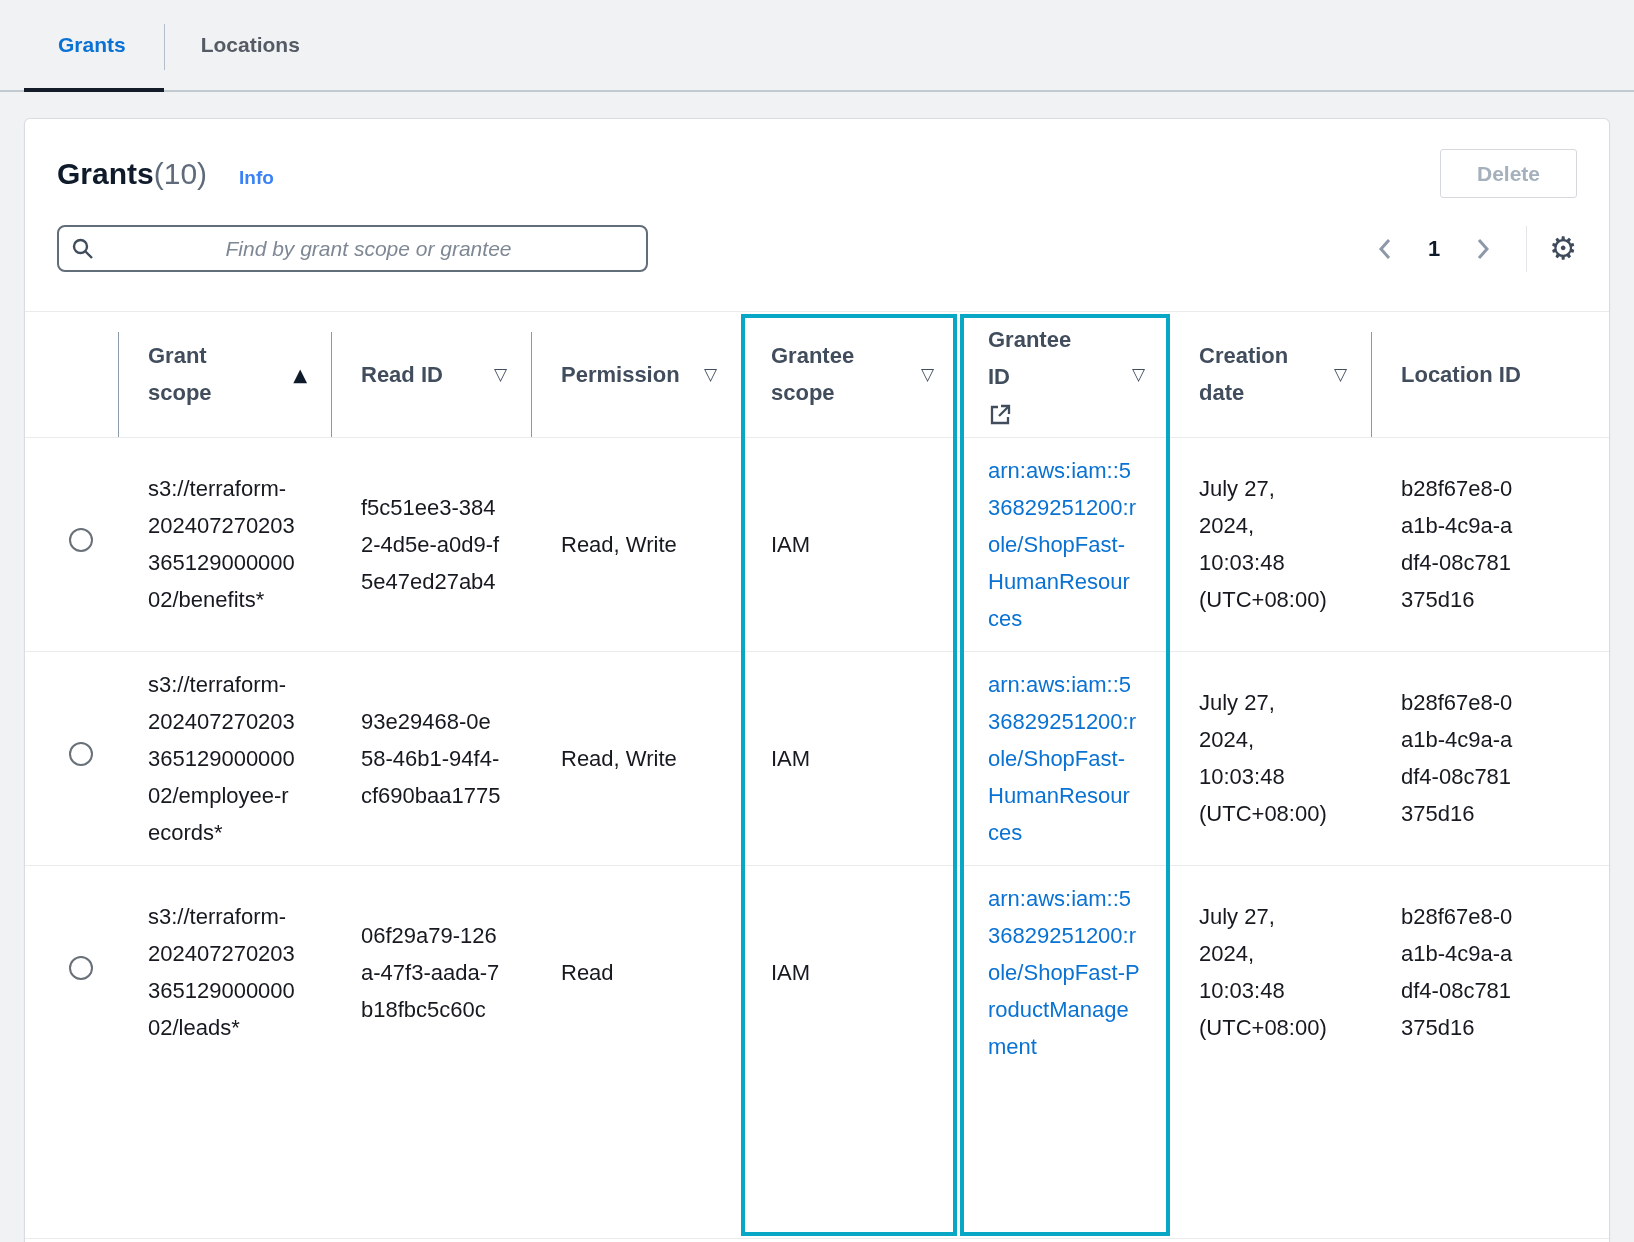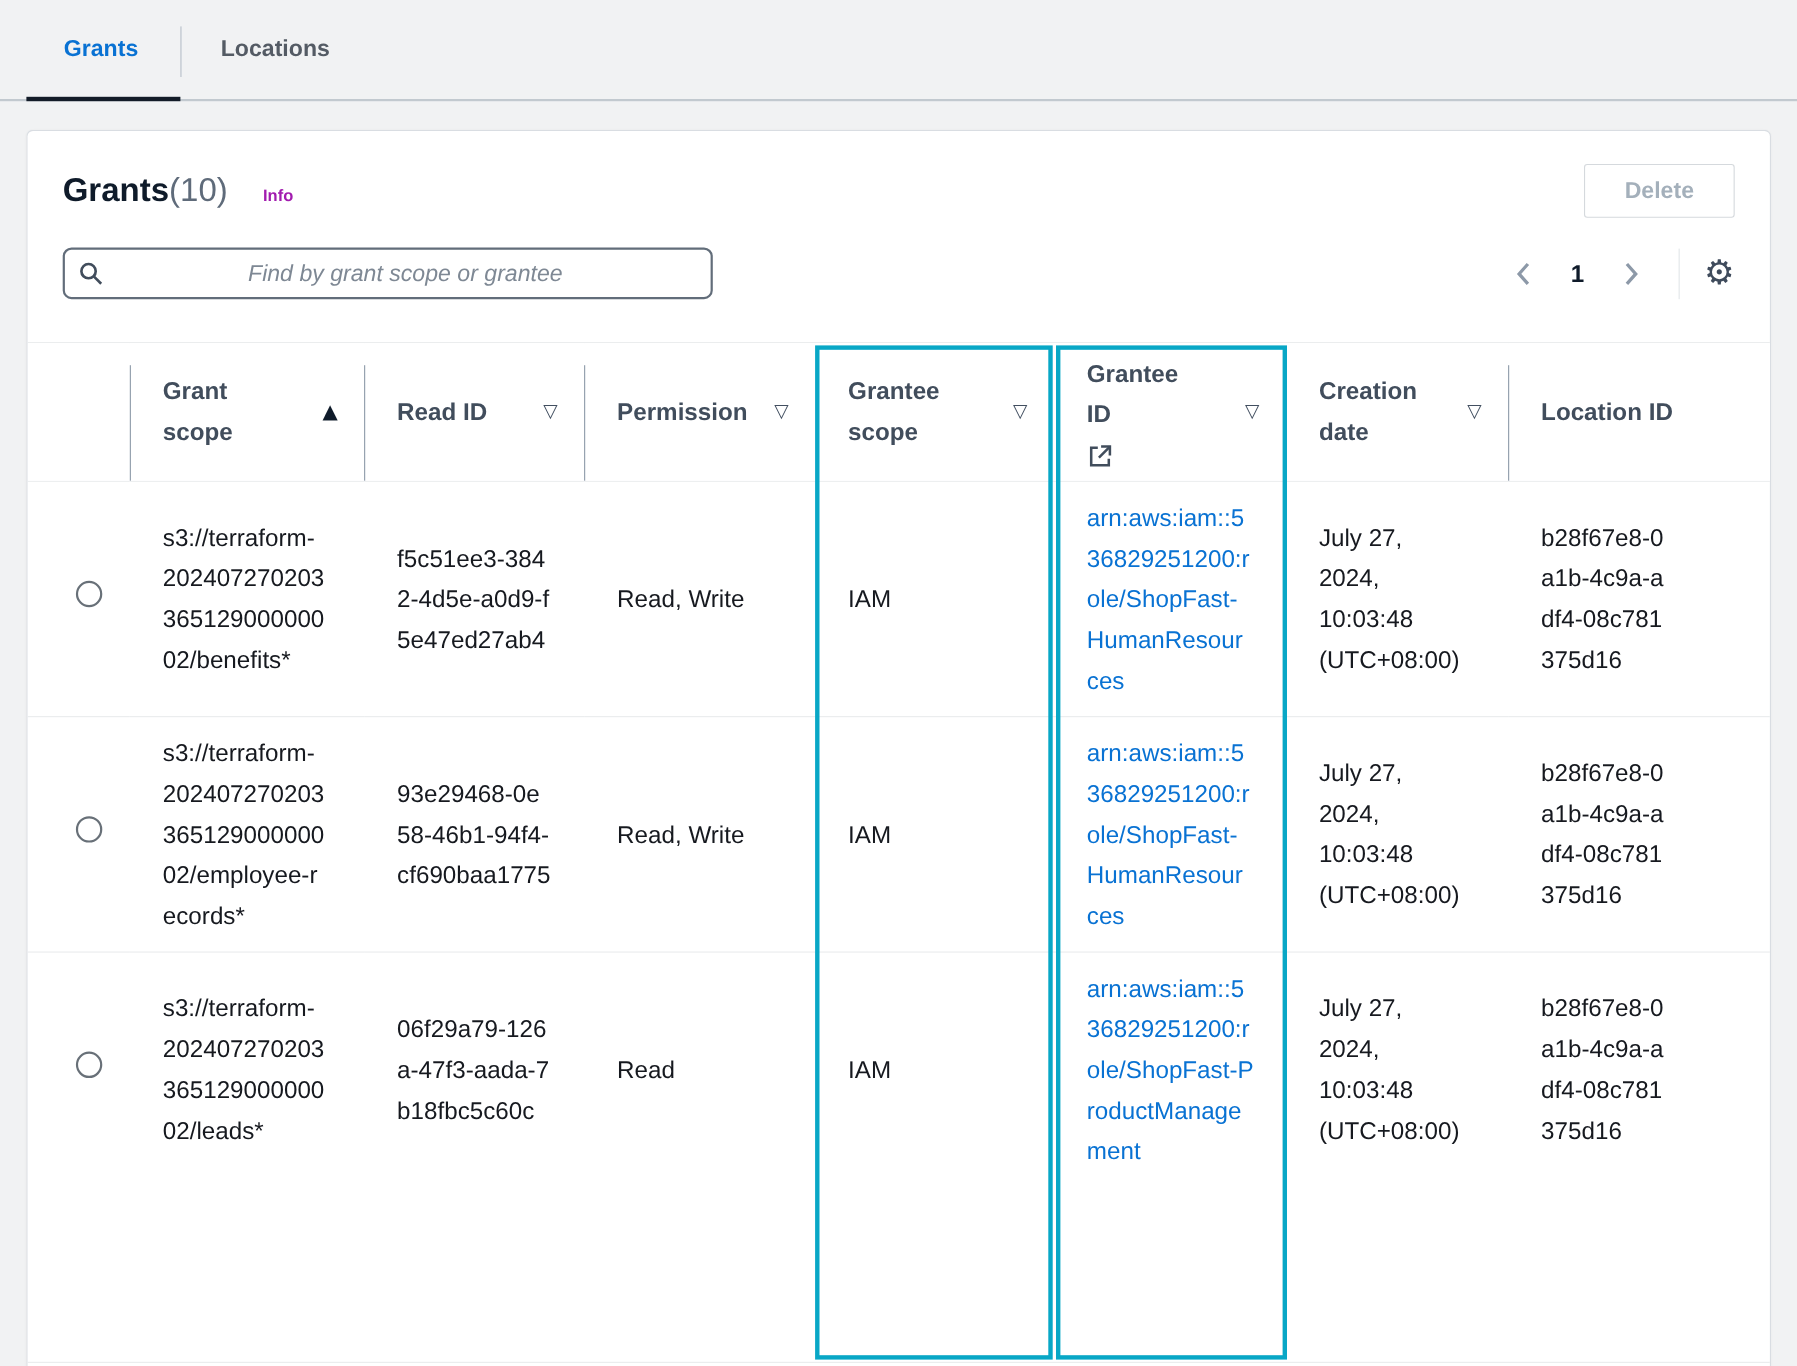--- a/index.html
+++ b/index.html
@@ -20,21 +20,21 @@
 
   
   .panel { position:relative; margin:26px 24px 0 24px; width:1586px; height:1400px;
            background:#fff; border:1px solid #d9dde2; border-bottom:none;
            border-radius:6px 6px 0 0; box-shadow:0 1px 2px rgba(0,0,0,.05); }
   .panel-header { padding:30px 32px 0 32px; }
   .title-row { display:flex; align-items:center; height:49px; }
   .title-group { display:flex; align-items:baseline; }
   .panel-title { font-size:30px; font-weight:bold; color:#0f1b2a; }
   .panel-count { font-size:30px; font-weight:normal; color:#5f6b7a; }
-  .info-link { font-size:15px; font-weight:bold; color:#a21caf; margin-left:32px; cursor:pointer; }
+  .info-link { font-size:19px; font-weight:bold; color:#3b82f6; margin-left:32px; cursor:pointer; }
   .btn-group { margin-left:auto; display:flex; gap:15px; }
   .btn { height:49px; font-size:21px; font-weight:bold; border-radius:3px; cursor:pointer;
          font-family:"Liberation Sans", sans-serif; }
   .btn-delete { background:#fff; border:1px solid #d5d9dd; color:#a4b0bb; padding:0 36px; }
   .btn-create { background:#f7941d; border:1px solid #f7941d; color:#121b26; padding:0 34px; }
 
   .search-row { display:flex; align-items:center; margin-top:27px; padding-bottom:39px; }
   .search-box { position:relative; width:591px; }
   .search-box input { width:100%; height:47px; border:2px solid #626d7a; border-radius:8px;
          padding:0 16px 0 48px; font-size:21px; font-style:italic; color:#16191f;

